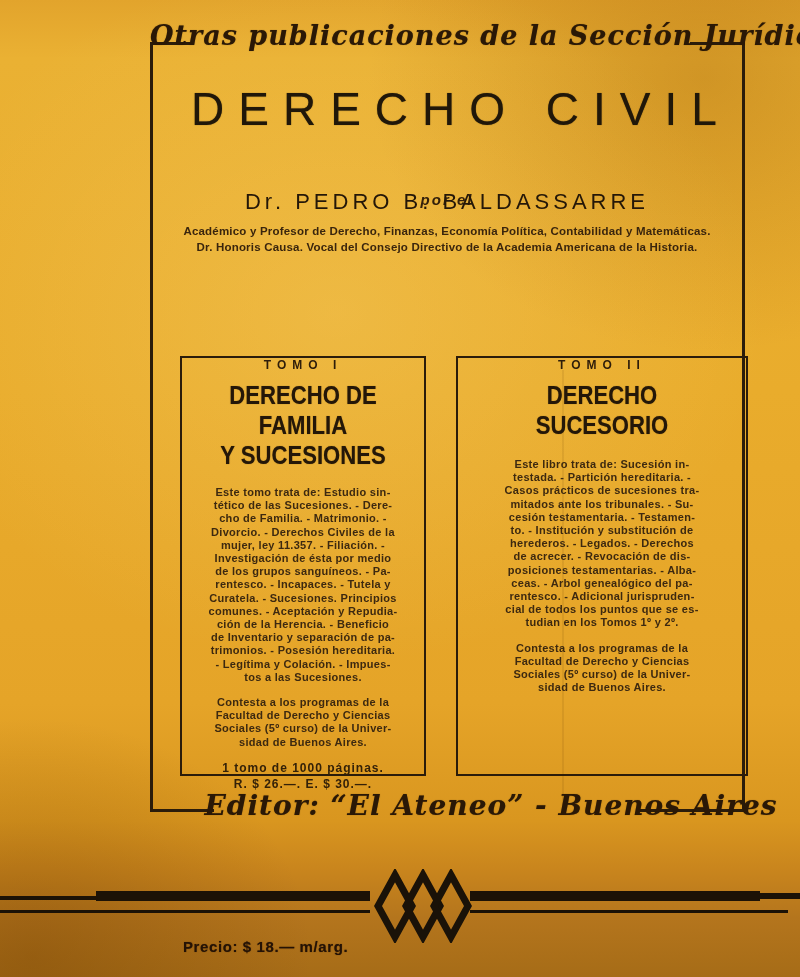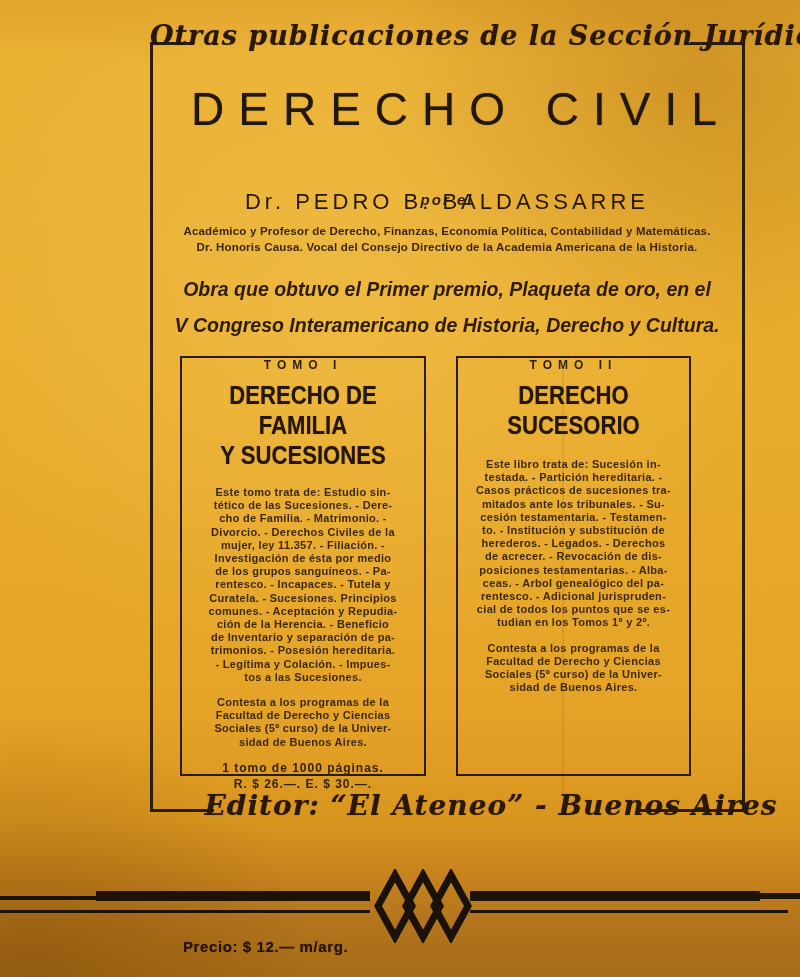--- a/index.html
+++ b/index.html
@@ -41,21 +41,21 @@
   .credits { top:223px; font-size:11.5px; font-weight:bold; color:#3a250d; line-height:16px;
              letter-spacing:0.2px; white-space:pre-line; }
   .award  { top:271px; font-size:19.5px; font-weight:bold; font-style:italic; color:#2e1c09;
             line-height:36px; white-space:pre-line; }
 
   .tomo-box {
     position:absolute; top:356px; height:420px; border:2.5px solid #2b1c0a;
     box-sizing:border-box; text-align:center; color:#3a250d;
   }
   .tomo-box.left  { left:180px; width:246px; }
-  .tomo-box.right { left:456px; width:235px; }
+  .tomo-box.right { left:456px; width:292px; }
   .tomo-label { margin-top:0; font-size:12px; font-weight:bold; letter-spacing:6px; color:#2e1d0a; }
   .tomo-title {
     margin-top:8px; font-size:26px; line-height:30px; font-weight:bold; color:#241708;
     white-space:pre-line; transform:scaleX(0.85); transform-origin:50% 0;
     text-shadow:0 0 1px rgba(36,23,8,0.5);
   }
   .tomo-body {
     margin:16px 8px 0 8px; font-size:11px; font-weight:bold; line-height:13.2px;
     letter-spacing:0.3px; white-space:pre-line; text-align:center; color:#3d2910;
   }
@@ -86,22 +86,20 @@
 
   <div class="crease" style="left:562px; top:370px; height:440px;"></div>
 
   <div class="abs script script-header">Otras publicaciones de la Sección Jurídica</div>
 
   <div class="centered-band main-title">DERECHO CIVIL</div>
   <div class="centered-band byline">por el</div>
   <div class="centered-band author">Dr. PEDRO B. BALDASSARRE</div>
   <div class="centered-band credits">Académico y Profesor de Derecho, Finanzas, Economía Política, Contabilidad y Matemáticas.
 Dr. Honoris Causa. Vocal del Consejo Directivo de la Academia Americana de la Historia.</div>
-  <div class="centered-band award">Obra que obtuvo el Primer premio, Plaqueta de oro, en el
-V Congreso Interamericano de Historia, Derecho y Cultura.</div>
 
   <div class="tomo-box left">
     <div class="tomo-label">TOMO I</div>
     <div class="tomo-title">DERECHO DE FAMILIA
 Y SUCESIONES</div>
     <div class="tomo-body">Este tomo trata de: Estudio sin-
 tético de las Sucesiones. - Dere-
 cho de Familia. - Matrimonio. -
 Divorcio. - Derechos Civiles de la
 mujer, ley 11.357. - Filiación. -
@@ -155,15 +153,15 @@
   <div class="rule" style="left:470px; top:910px; width:318px; height:2.5px;"></div>
 
   <svg class="ornament" width="100" height="74" viewBox="0 0 100 74">
     <g fill="none" stroke="#1a1208" stroke-width="7">
       <path d="M22 6 L39 37 L22 68 L5 37 Z"></path>
       <path d="M50 6 L67 37 L50 68 L33 37 Z"></path>
       <path d="M78 6 L95 37 L78 68 L61 37 Z"></path>
     </g>
   </svg>
 
-  <div class="price-bottom">Precio: $ 12.— m/arg.</div>
+  <div class="price-bottom">Precio: $ 18.— m/arg.</div>
 
 </div>
 
 </body></html>

